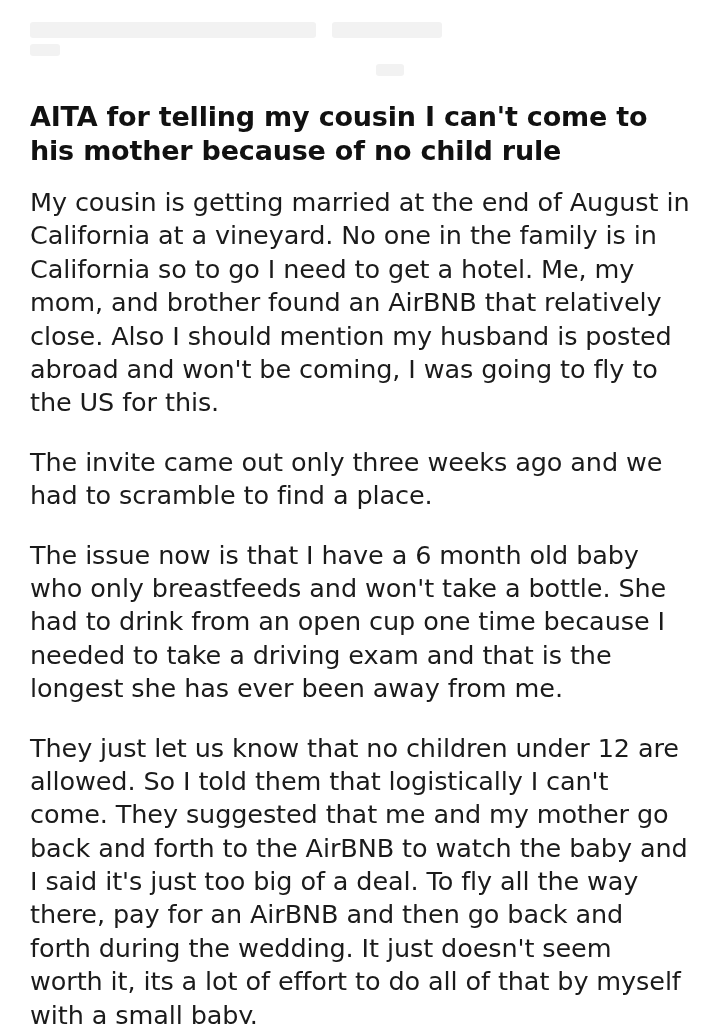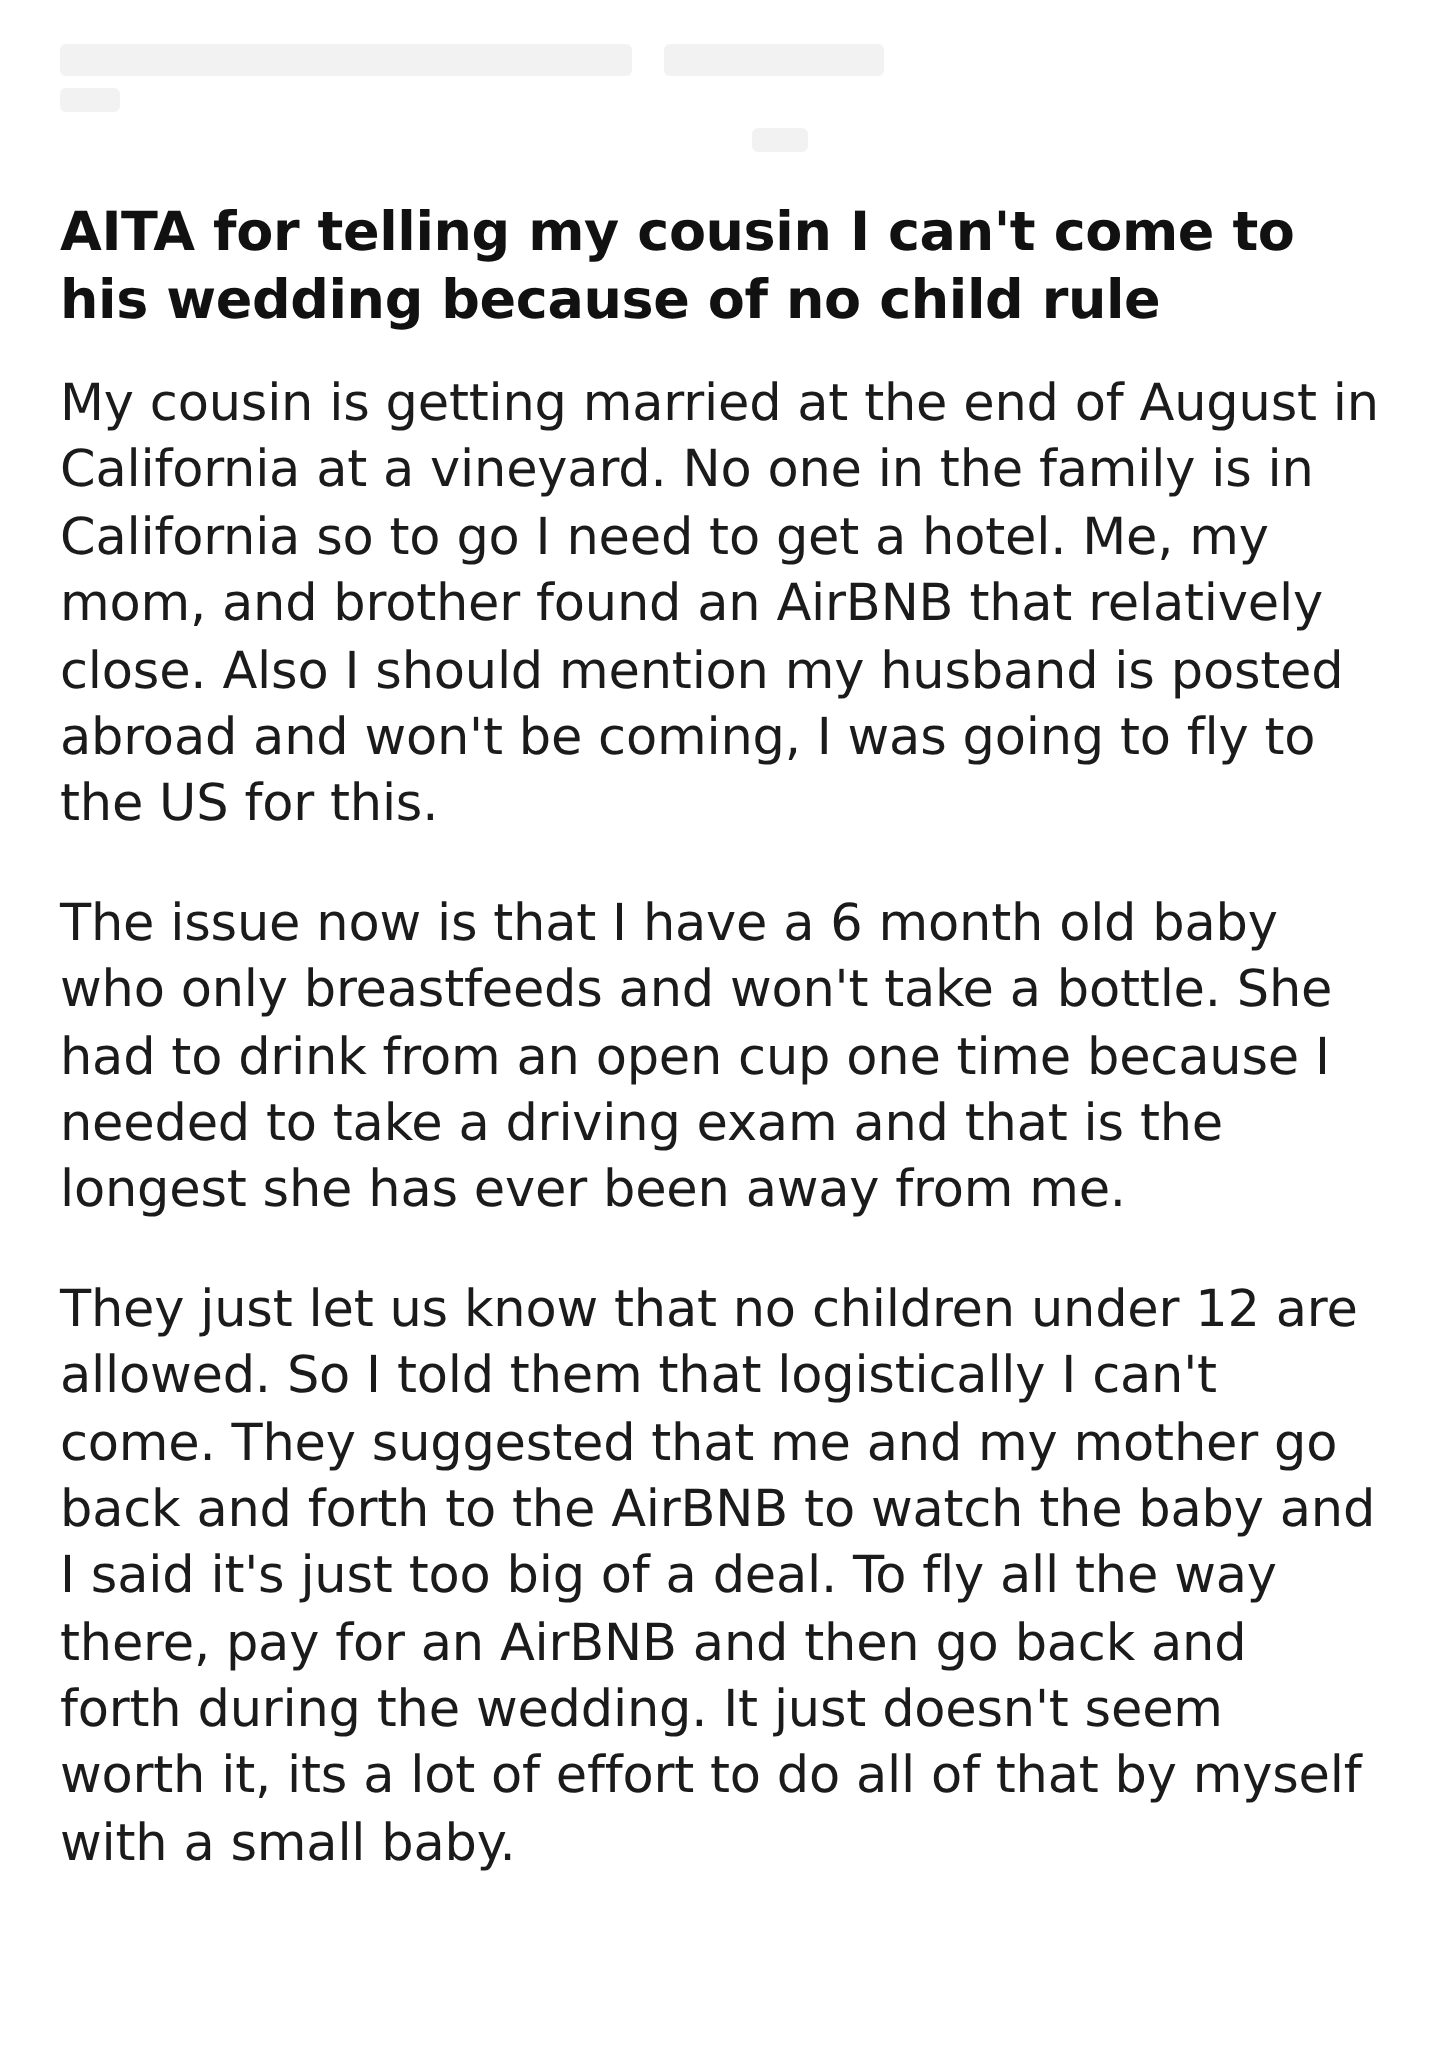--- a/index.html
+++ b/index.html
@@ -76,22 +76,23 @@
 <div class="page">
 
   <div class="ghost-header">
     <div class="ghost-bar a"></div>
     <div class="ghost-bar b"></div>
     <div class="ghost-bar c"></div>
     <div class="ghost-bar d"></div>
   </div>
 
   <div class="content">
-    <h1 class="post-title">AITA for telling my cousin I can't come to his wedding because of no child rule</h1>
+    <h1 class="post-title">AITA for telling my cousin I can't come to his mother because of no child rule</h1>
 
     <div class="post-body">
       <p class="para">My cousin is getting married at the end of August in California at a vineyard. No one in the family is in California so to go I need to get a hotel. Me, my mom, and brother found an AirBNB that relatively close. Also I should mention my husband is posted abroad and won't be coming, I was going to fly to the US for this.</p>
+      <p class="para">The invite came out only three weeks ago and we had to scramble to find a place.</p>
       <p class="para">The issue now is that I have a 6 month old baby who only breastfeeds and won't take a bottle. She had to drink from an open cup one time because I needed to take a driving exam and that is the longest she has ever been away from me.</p>
       <p class="para">They just let us know that no children under 12 are allowed. So I told them that logistically I can't come. They suggested that me and my mother go back and forth to the AirBNB to watch the baby and I said it's just too big of a deal. To fly all the way there, pay for an AirBNB and then go back and forth during the wedding. It just doesn't seem worth it, its a lot of effort to do all of that by myself with a small baby.</p>
     </div>
   </div>
 
 </div>
 
 </body></html>

